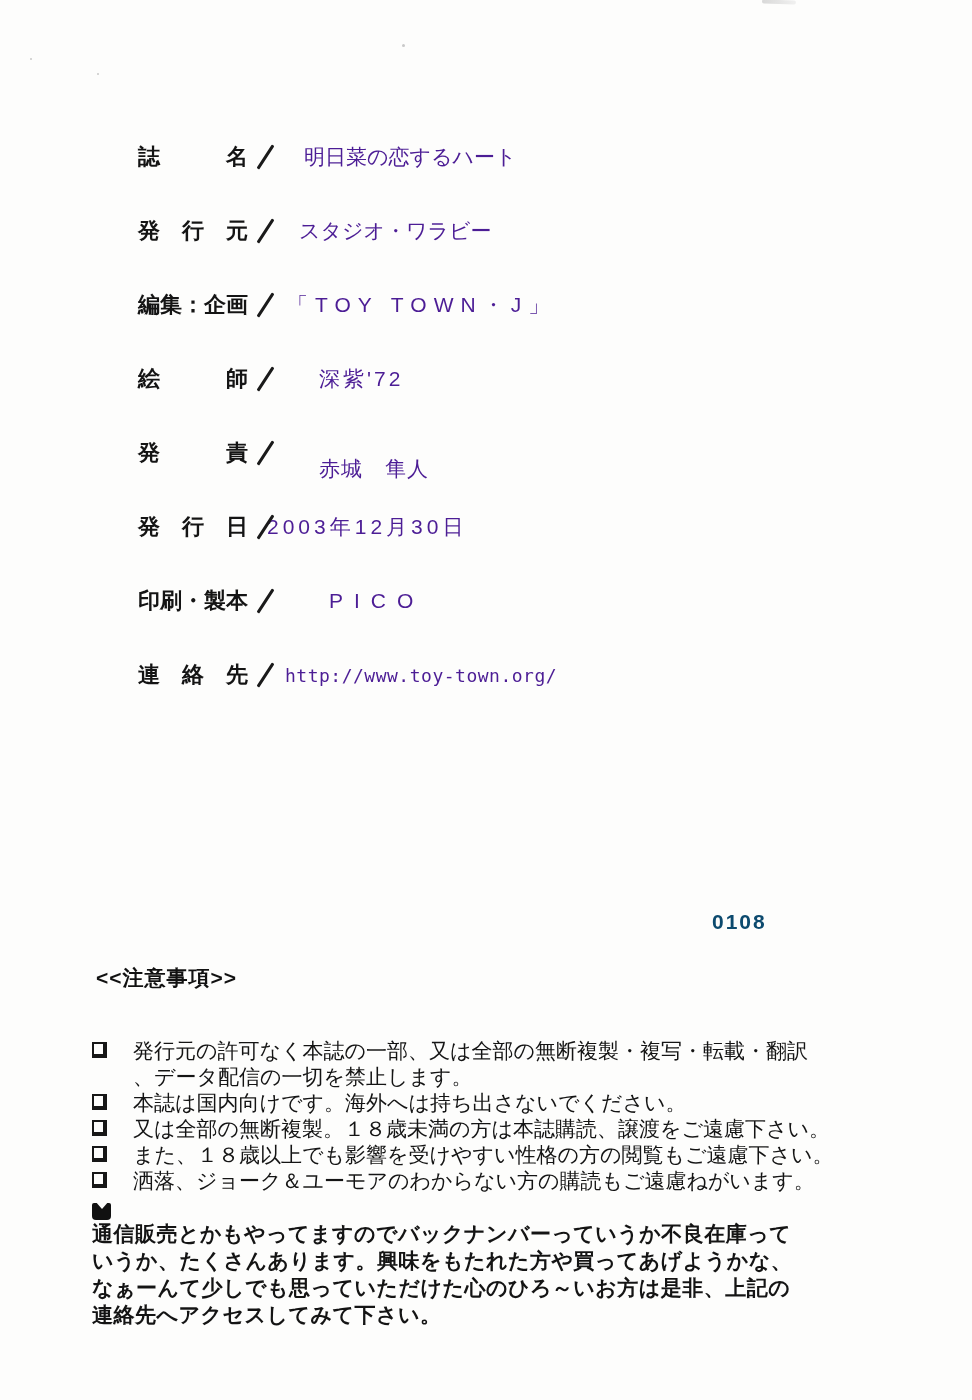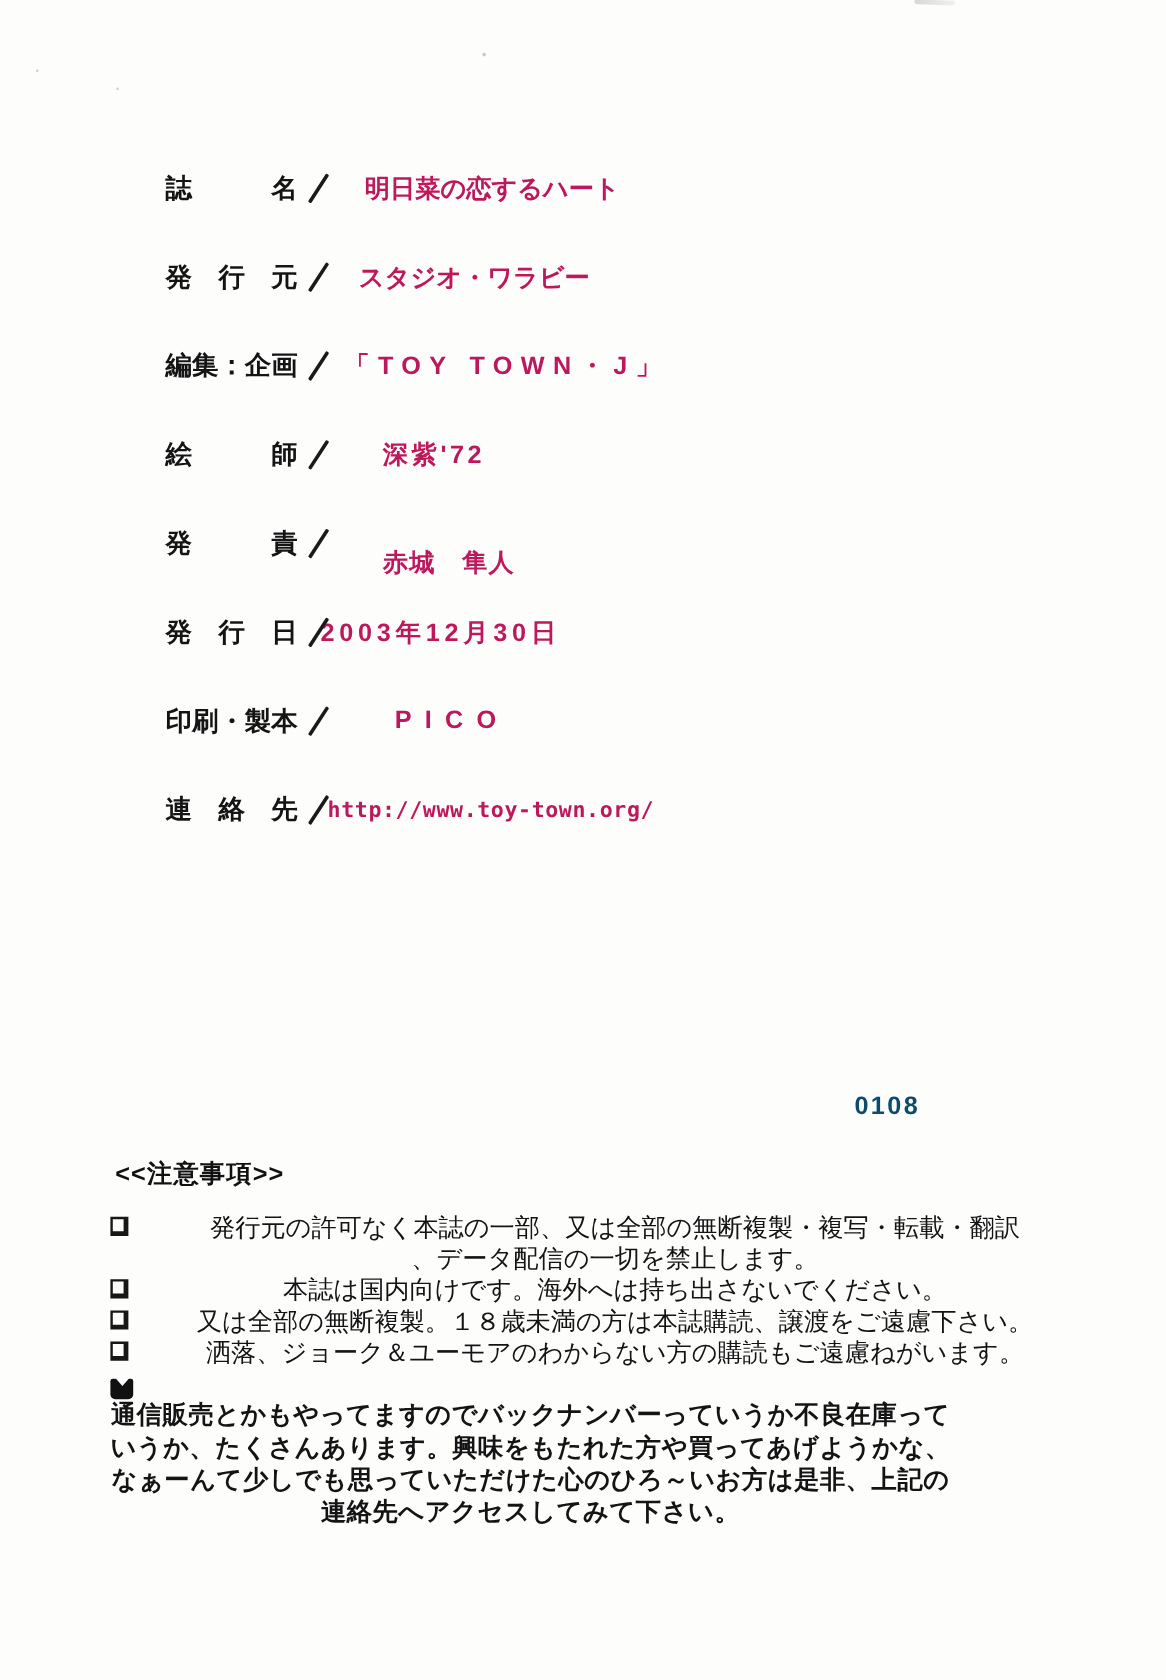--- a/index.html
+++ b/index.html
@@ -23,43 +23,43 @@
   .crow { display:flex; align-items:center; height:26px; white-space:pre; }
   .clabel {
     display:inline-flex; justify-content:space-between;
     width:110px; font-weight:bold; font-size:22px; color:#141414;
   }
   .slash {
     display:inline-block; width:3px; height:28px; background:#1a1a1a;
     transform:rotate(33deg); margin-left:16px; border-radius:1px;
     flex:0 0 auto;
   }
-  .cvalue { font-weight:bold; font-size:21px; color:#be185d; white-space:pre; }
+  .cvalue { font-weight:normal; font-size:21px; color:#4c1d95; white-space:pre; }
   .m37{margin-left:37px;} .m32{margin-left:32px;} .m20{margin-left:20px;}
   .m52{margin-left:52px;} .m12{margin-left:0;} .m62{margin-left:62px;}
-  .m10{margin-left:6px;}
+  .m10{margin-left:18px;}
   .ls-wide { letter-spacing:7px; }
   .ls-date { letter-spacing:4px; }
   .ls-pico { letter-spacing:11px; }
   .ls-artist { letter-spacing:3px; }
   .ls-name { letter-spacing:1px;margin-top:31px; }
   .mono { font-family:"DejaVu Sans Mono", monospace; font-size:18px; letter-spacing:0.5px; }
   
   .notices-heading {
     position:absolute; left:96px; top:964px;
     font-weight:bold; font-size:21px; letter-spacing:1px; color:#111;
   }
   .page-code {
     position:absolute; left:712px; top:910px;
     font-weight:bold; font-size:21px; letter-spacing:2px; color:#0c4a6e;
   }
   .notices {
-    position:absolute; left:92px; top:1010px; width:800px;
+    position:absolute; left:92px; top:1038px; width:800px;
     font-family:"Liberation Serif", serif;
-    font-size:21px; color:#141414;text-align:center;
+    font-size:21px; color:#141414;
   }
   .notice { display:flex; align-items:flex-start; }
   .bullet-col { width:41px; flex:0 0 auto; padding-top:4px; }
   .sq-bullet {
     display:block; width:15px; height:16px;
     border-style:solid; border-color:#171717;
     border-width:2px 4px 4px 2px;
     background:#fdfdfc;
   }
   .cube-bullet {
@@ -178,20 +178,28 @@
 
     <div class="notice">
       <span class="bullet-col">
           <span class="sq-bullet"></span>
         </span>
       <div class="nlines">
         <div class="nline">又は全部の無断複製。１８歳未満の方は本誌購読、譲渡をご遠慮下さい。</div>
       </div>
     </div>
 
+    <div class="notice">
+      <span class="bullet-col">
+          <span class="sq-bullet"></span>
+        </span>
+      <div class="nlines">
+        <div class="nline">また、１８歳以上でも影響を受けやすい性格の方の閲覧もご遠慮下さい。</div>
+      </div>
+    </div>
 
     <div class="notice">
       <span class="bullet-col">
           <span class="sq-bullet"></span>
         </span>
       <div class="nlines">
         <div class="nline">洒落、ジョーク＆ユーモアのわからない方の購読もご遠慮ねがいます。</div>
       </div>
     </div>
 

